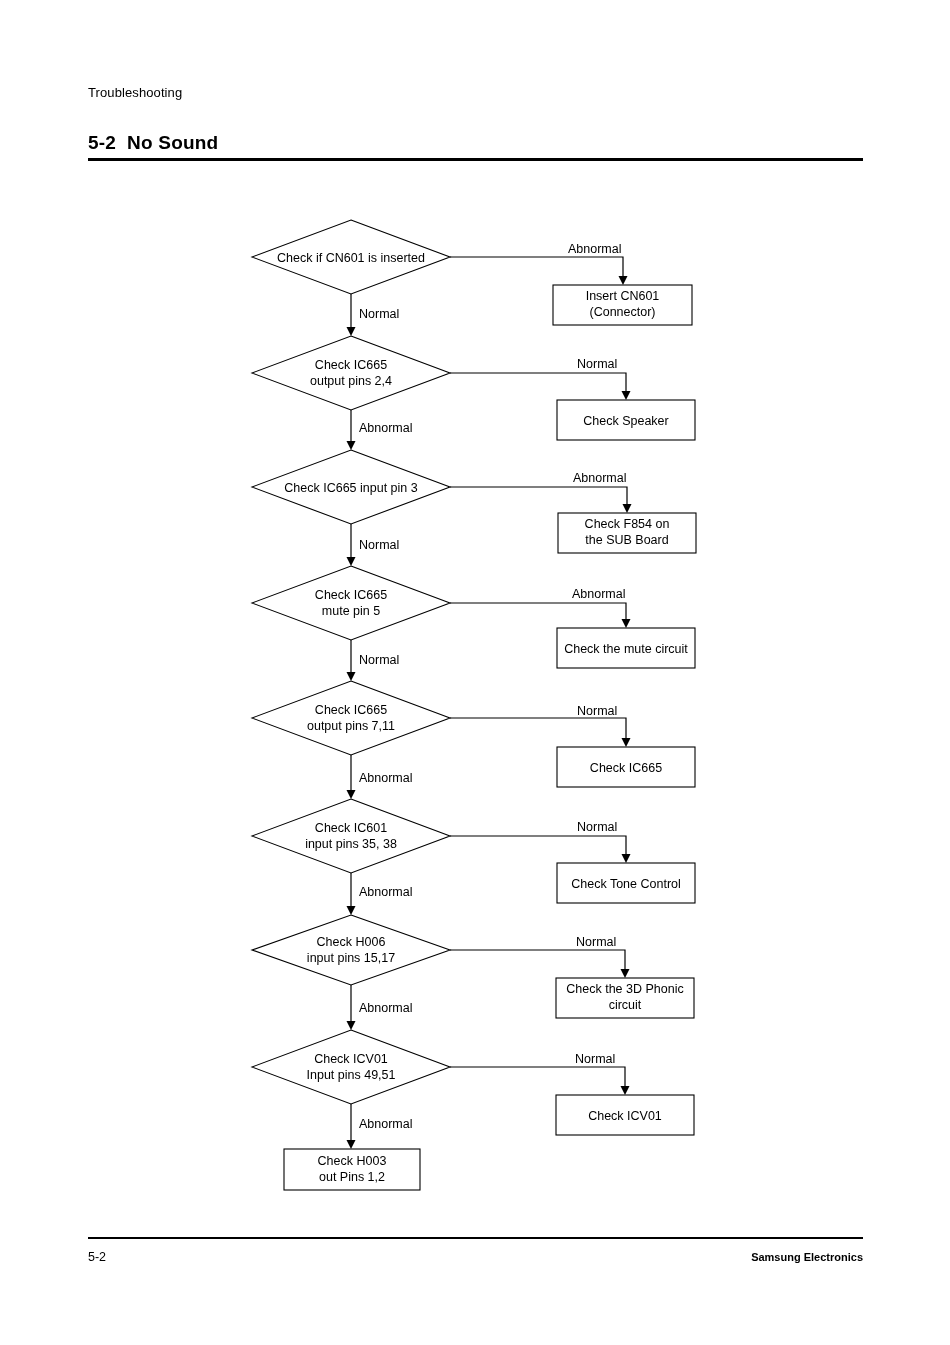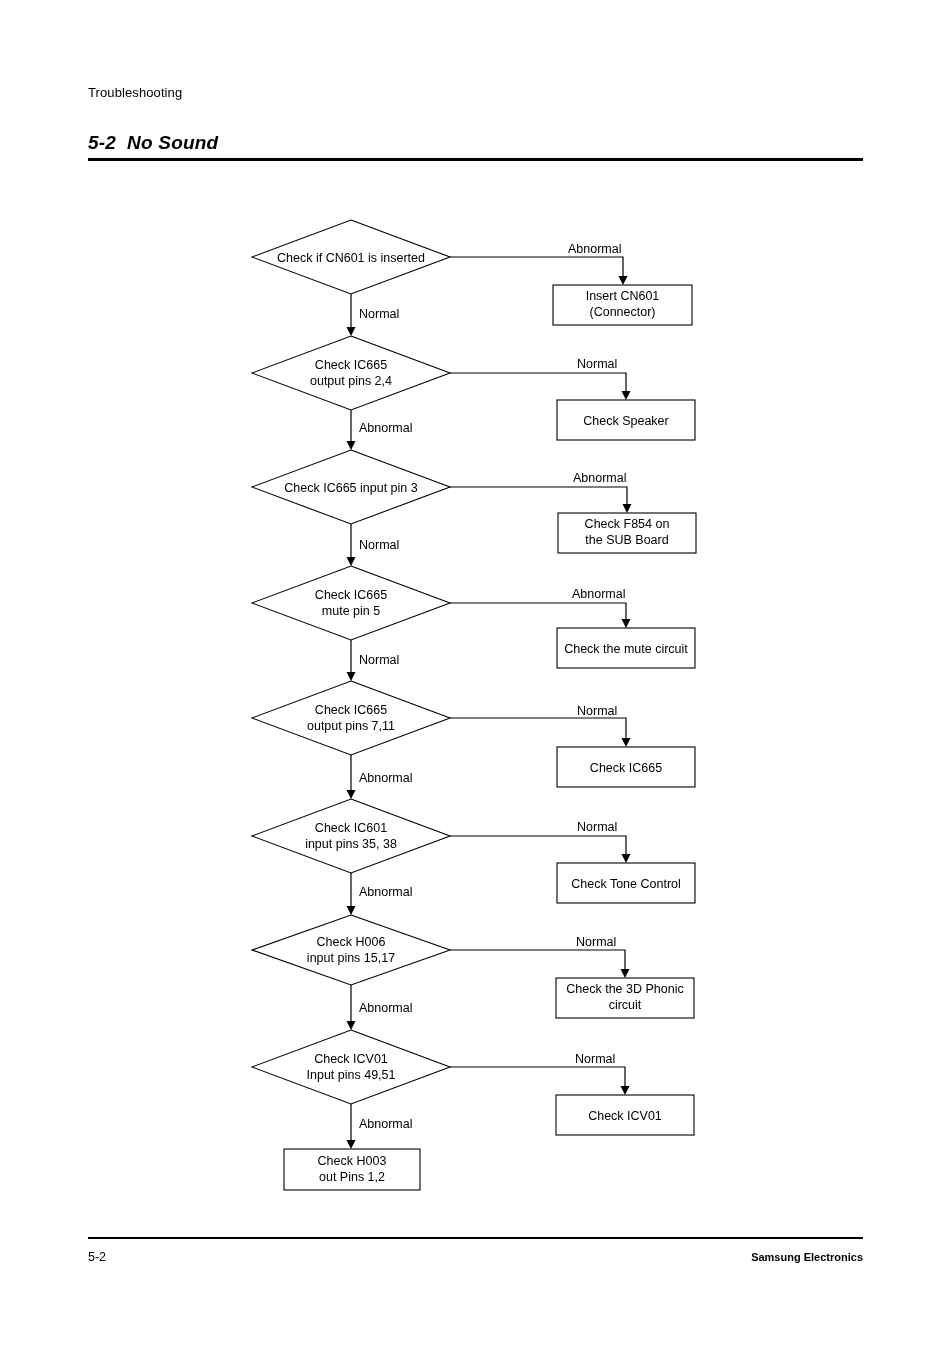--- a/index.html
+++ b/index.html
@@ -37,21 +37,20 @@
 
   .section-title {
     position: absolute;
     left: 88px;
     top: 131px;
     font-size: 19px;
     font-weight: bold;
     line-height: 23px;
     letter-spacing: 0.2px;
     white-space: nowrap;
-    font-style: italic;
   }
   .section-title .num {
     margin-right: 11px;
   }
 
   .rule-top {
     position: absolute;
     left: 88px;
     top: 158px;
     width: 775px;

